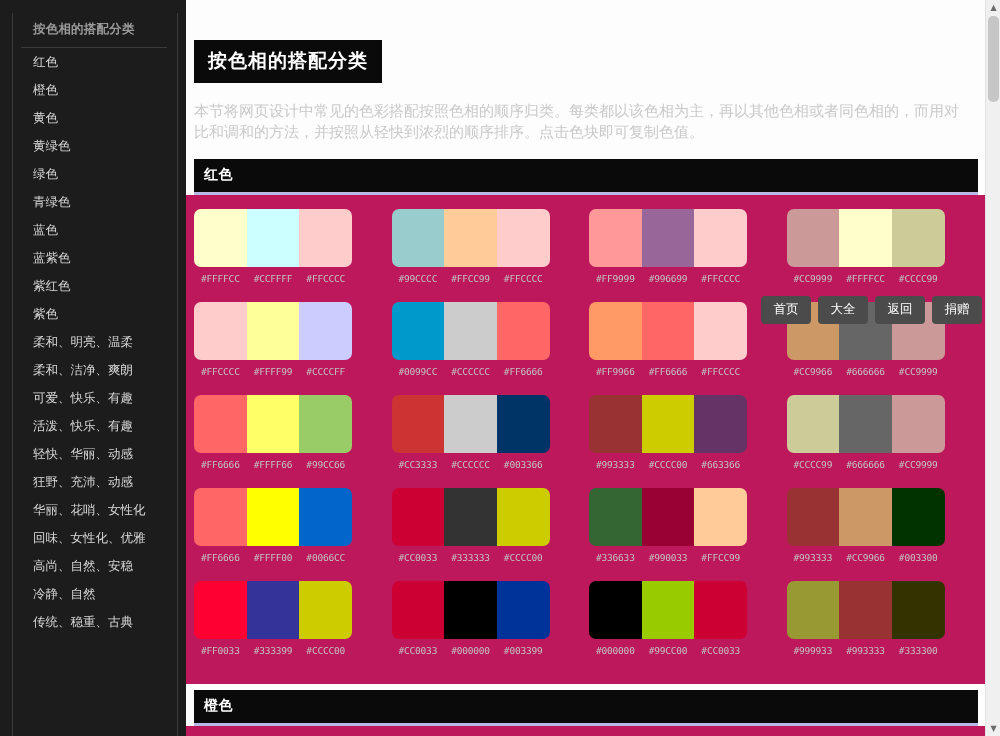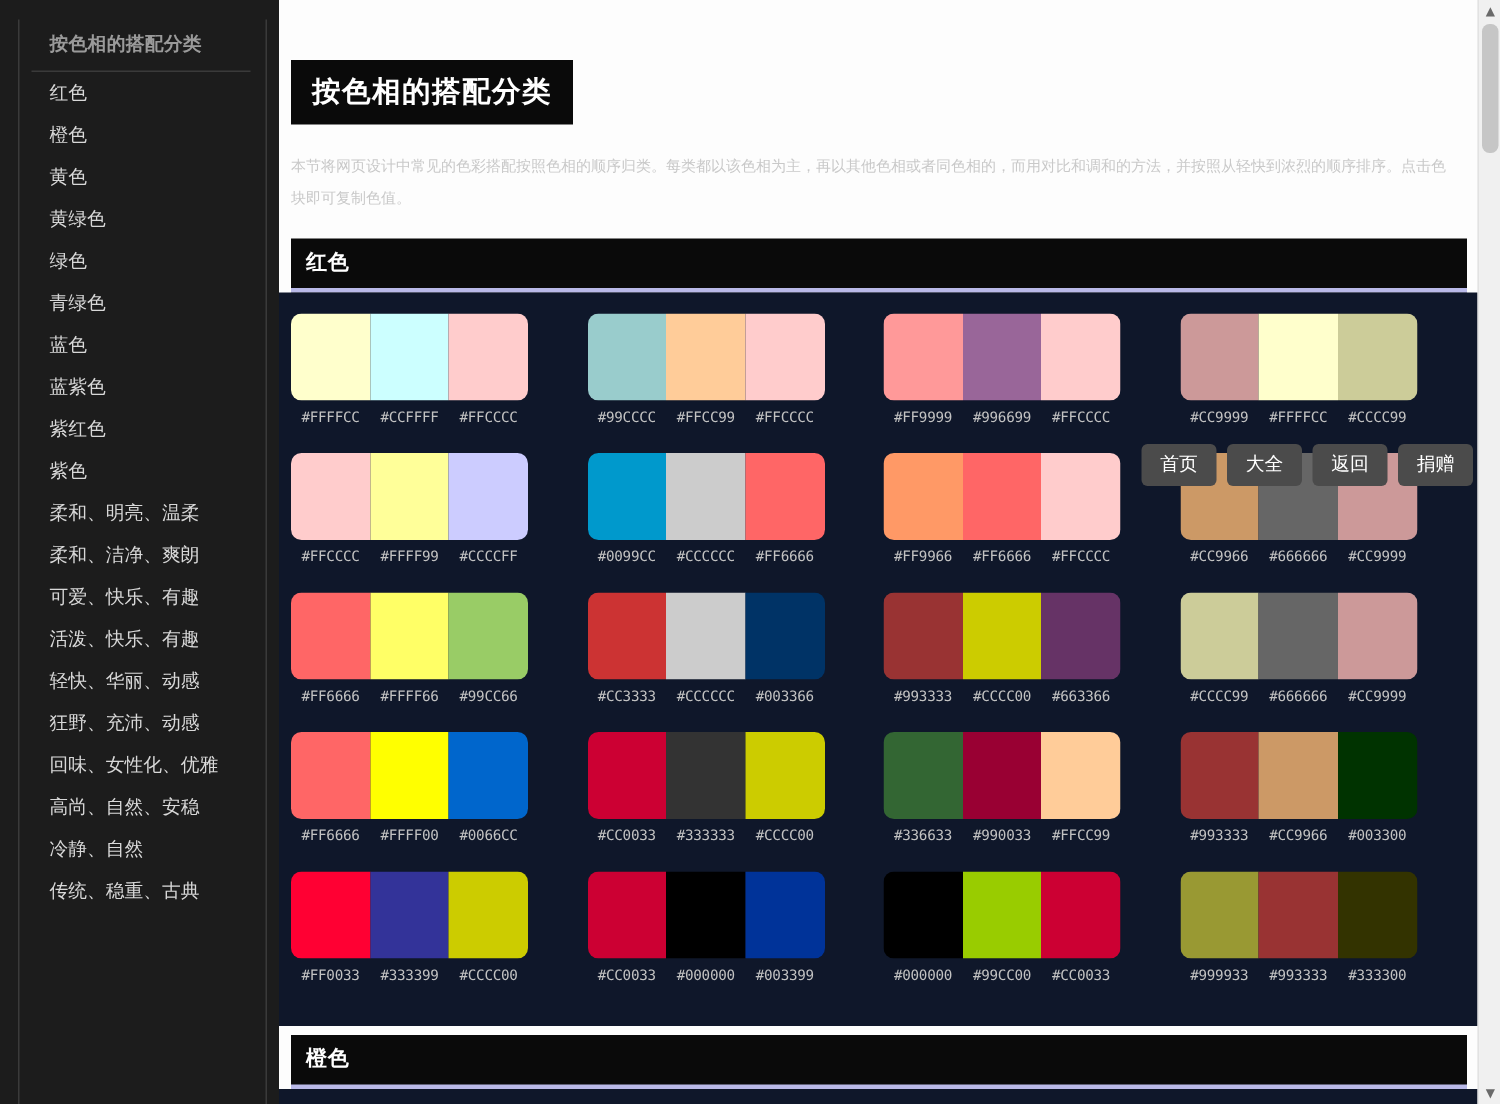--- a/index.html
+++ b/index.html
@@ -64,21 +64,21 @@
     display: inline-block;
     background: #0a0a0a;
     color: #ffffff;
     font-size: 19px;
     font-weight: bold;
     padding: 8px 14px 9px 14px;
     letter-spacing: 1px;
   }
   #page-desc {
     color: #c9c9c9;
-    font-size: 10px;
+    font-size: 15px;
     line-height: 21px;
     padding: 18px 20px 10px 8px;
     max-width: 800px;
   }
 
   .section { margin-top: 6px; }
   .section-head {
     background: #0a0a0a;
     color: #ffffff;
     font-size: 14px;
@@ -86,21 +86,21 @@
     padding: 7px 0 8px 10px;
     margin: 0 8px 0 8px;
     border-bottom: 3px solid #b9b9e8;
     letter-spacing: .5px;
   }
   .palette-grid {
     display: grid;
     grid-template-columns: repeat(4, 1fr);
     gap: 0px 10px;
     padding: 14px 12px 10px 8px;
-    background: #0f172a;
+    background: #be185d;
   }
   .palette {
     margin: 0 0 18px 0;
     width: 158px;
   }
   .swatches {
     display: flex;
     height: 58px;
     border-radius: 7px;
     overflow: hidden;
@@ -181,20 +181,21 @@
         <div class="nav-item">蓝色</div>
         <div class="nav-item">蓝紫色</div>
         <div class="nav-item">紫红色</div>
         <div class="nav-item">紫色</div>
         <div class="nav-item">柔和、明亮、温柔</div>
         <div class="nav-item">柔和、洁净、爽朗</div>
         <div class="nav-item">可爱、快乐、有趣</div>
         <div class="nav-item">活泼、快乐、有趣</div>
         <div class="nav-item">轻快、华丽、动感</div>
         <div class="nav-item">狂野、充沛、动感</div>
+        <div class="nav-item">华丽、花哨、女性化</div>
         <div class="nav-item">回味、女性化、优雅</div>
         <div class="nav-item">高尚、自然、安稳</div>
         <div class="nav-item">冷静、自然</div>
         <div class="nav-item">传统、稳重、古典</div>
       </div>
   </nav>
 
   <main id="main">
     <div id="content">
 

